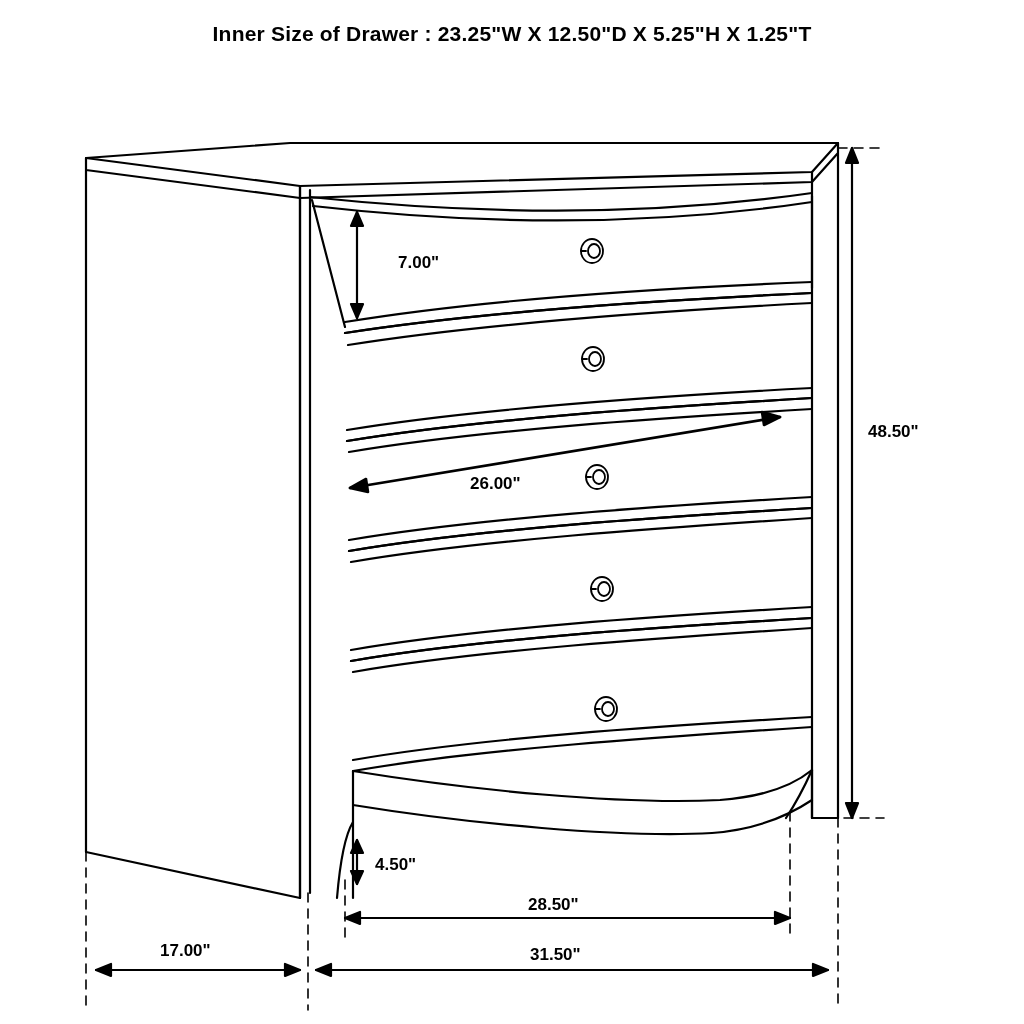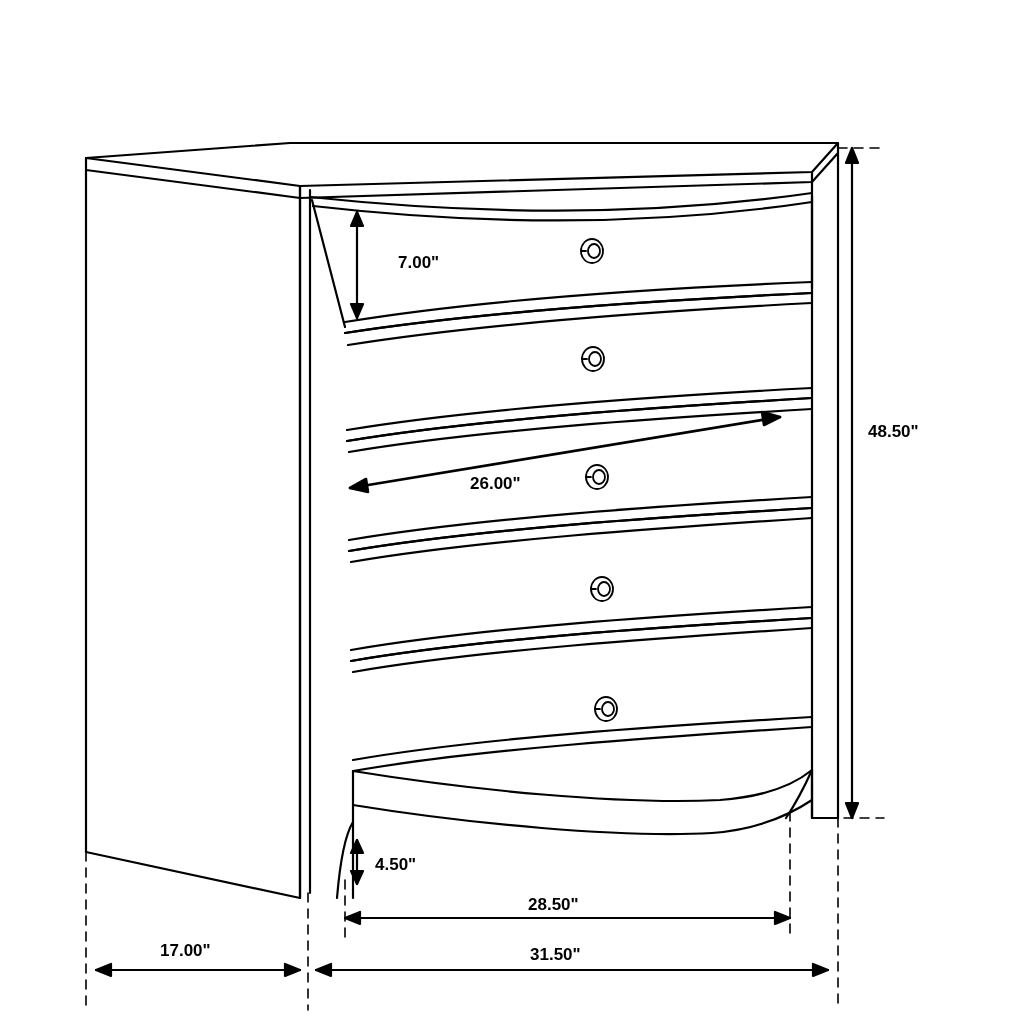--- a/index.html
+++ b/index.html
@@ -43,20 +43,21 @@
     position: absolute;
     left: 0;
     top: 0;
   }
 </style>
 </head>
 <body>
 
 <div id="stage">
 
+  <div class="title">Inner Size of Drawer : 23.25"W X 12.50"D X 5.25"H X 1.25"T</div>
 
   <svg width="1024" height="1024" viewBox="0 0 1024 1024">
     <g fill="none" stroke="#000000" stroke-width="2.2" stroke-linejoin="round" stroke-linecap="round">
 
       <g>
         <path d="M86,158 L290,143 L838,143 L812,172 L300,186 Z"></path>
         <path d="M86,158 L86,170 L300,198 L300,186"></path>
         <path d="M812,172 L812,182 L300,198"></path>
         <path d="M838,143 L838,153 L812,182"></path>
       </g>

